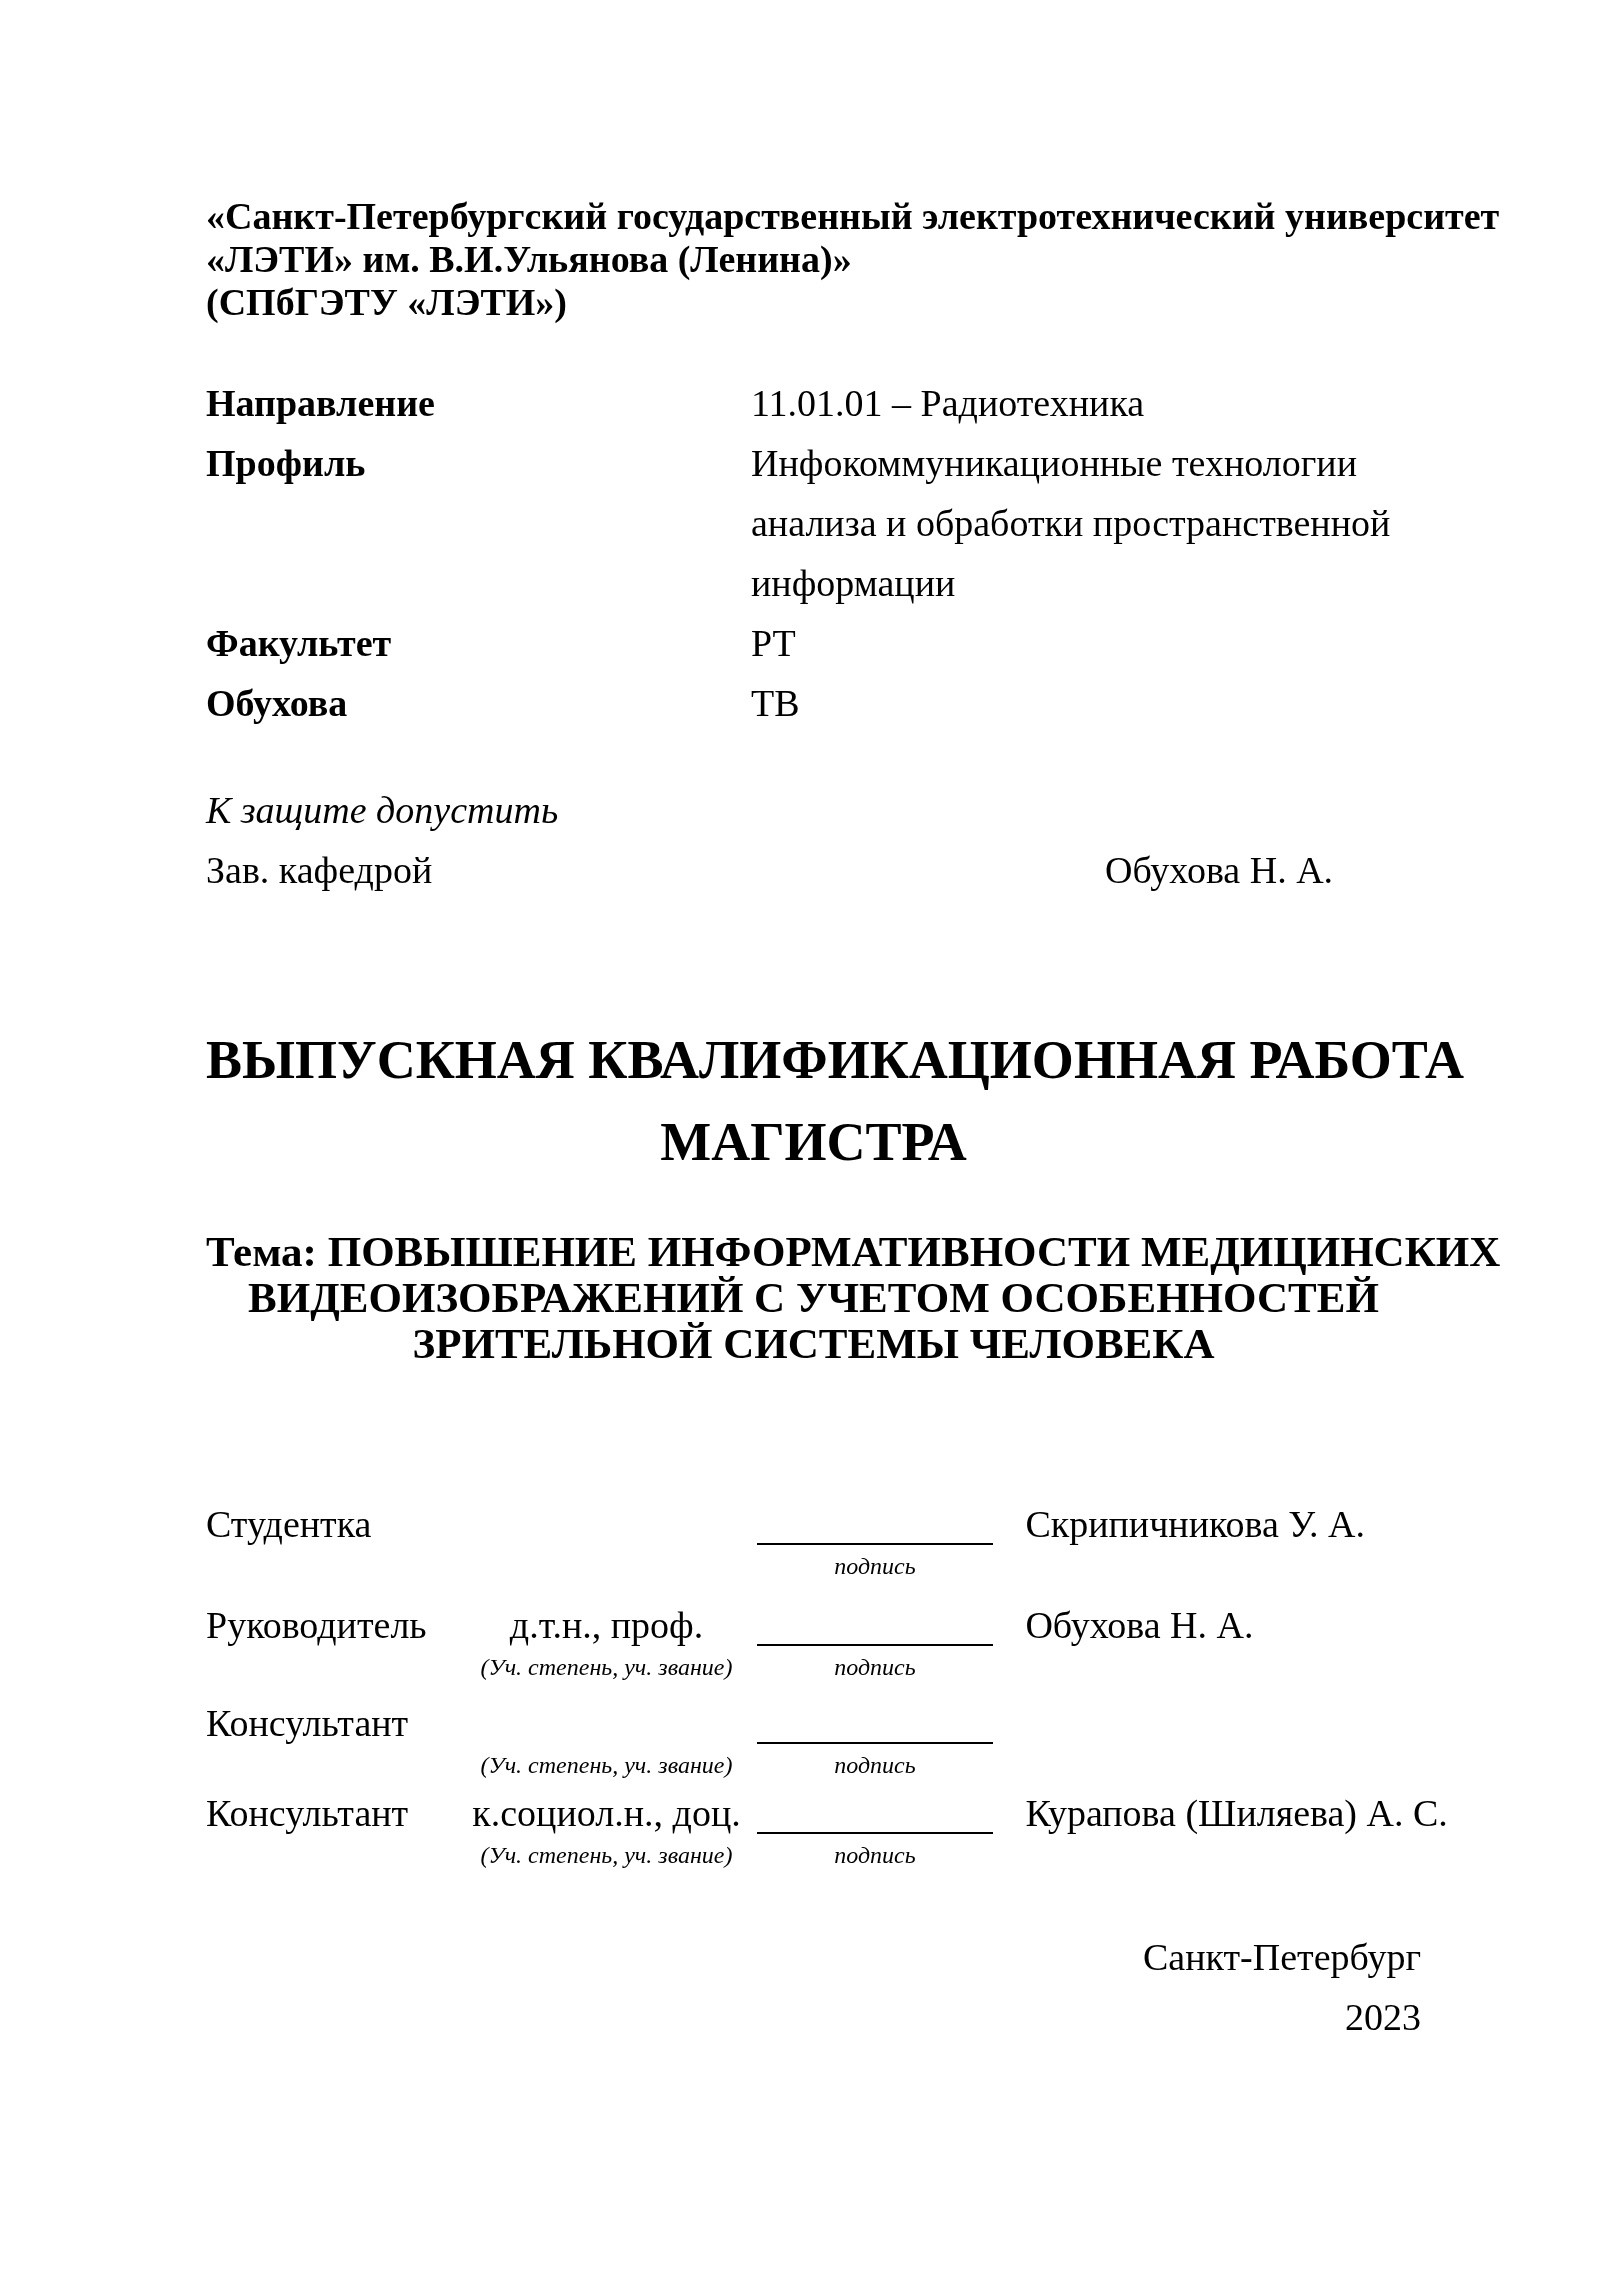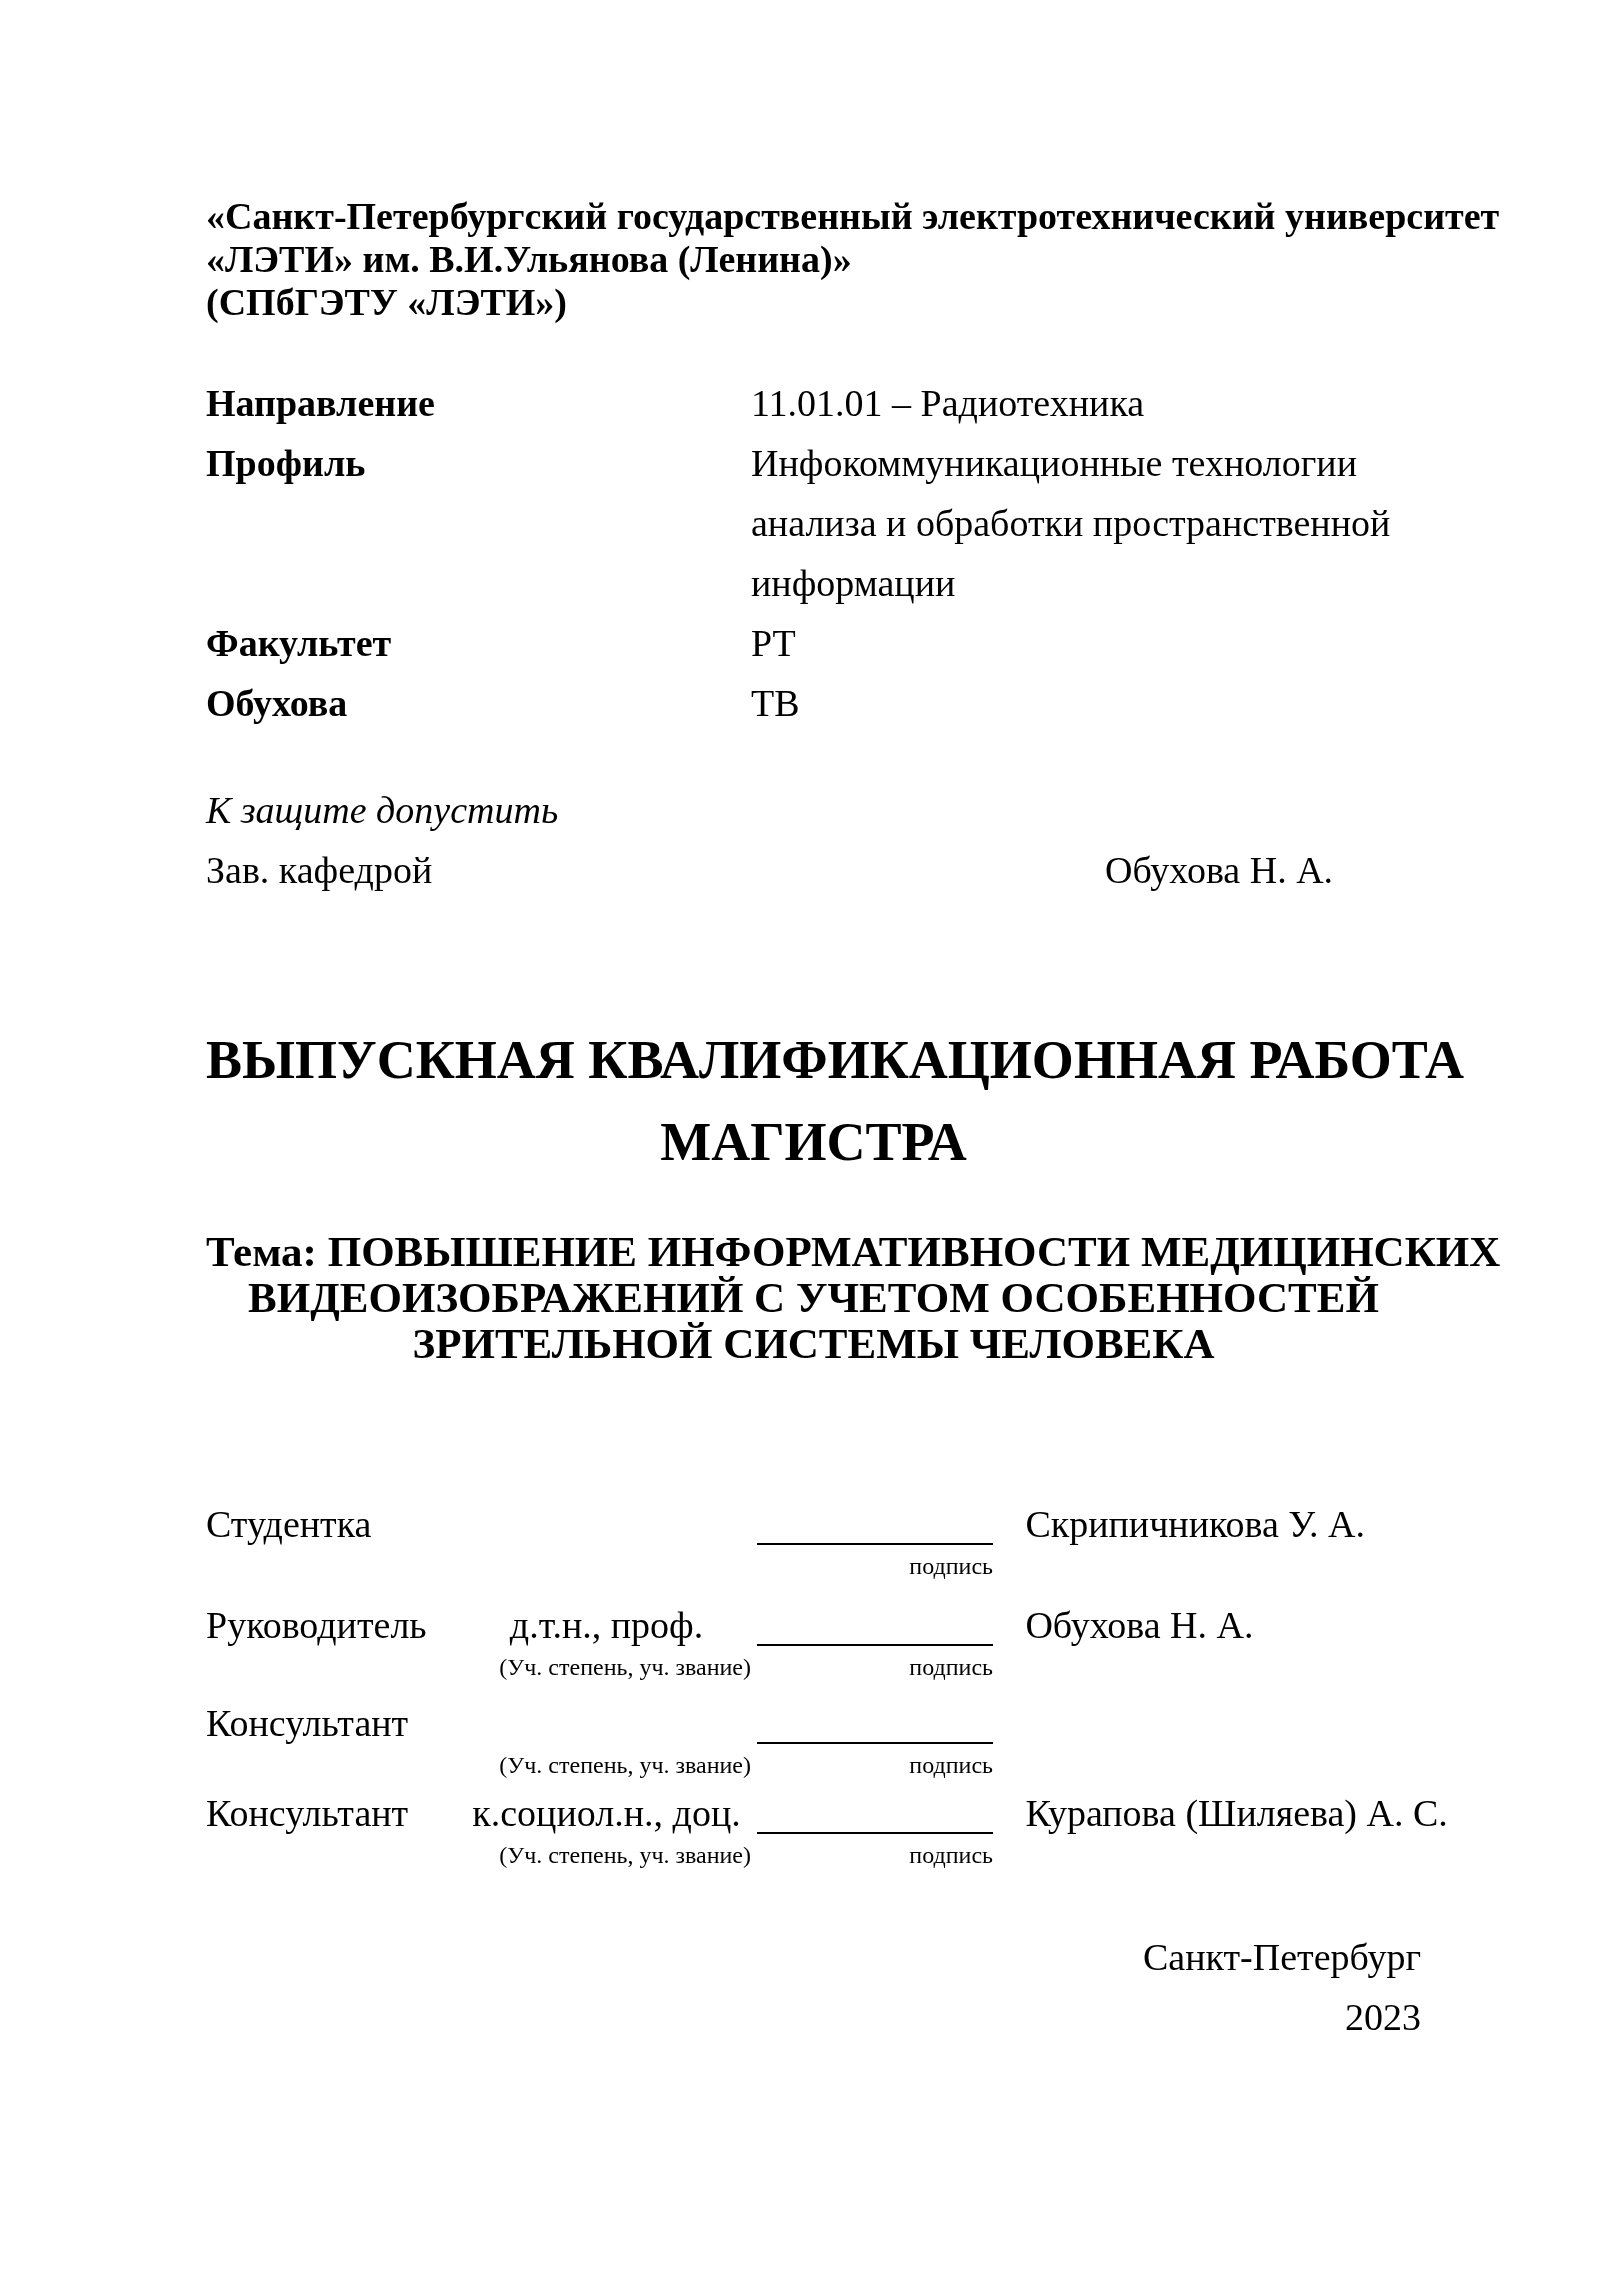--- a/index.html
+++ b/index.html
@@ -81,21 +81,22 @@
     line-height: 41px;
     gap: 6px;
   }
   .sig-role   { grid-column: 1; grid-row: 1; align-self: end; }
   .sig-degree { grid-column: 2; grid-row: 1; align-self: end; text-align: center; }
   .sig-line   { grid-column: 3; grid-row: 1; border-bottom: 2.4px solid #000; }
   .sig-name   { grid-column: 5; grid-row: 1; align-self: end; white-space: nowrap; }
   .sig-cap {
     font-size: 24px;
     line-height: 28px;
-    text-align: right;
+    font-style: italic;
+    text-align: center;
     padding-top: 1px;
   }
   .sig-degree-cap { grid-column: 2; grid-row: 2; }
   .sig-sign-cap   { grid-column: 3; grid-row: 2; }
   .row-1 { top: 1504px; }
   .row-2 { top: 1605px; }
   .row-3 { top: 1703px; }
   .row-4 { top: 1793px; }
   
   .footer {

